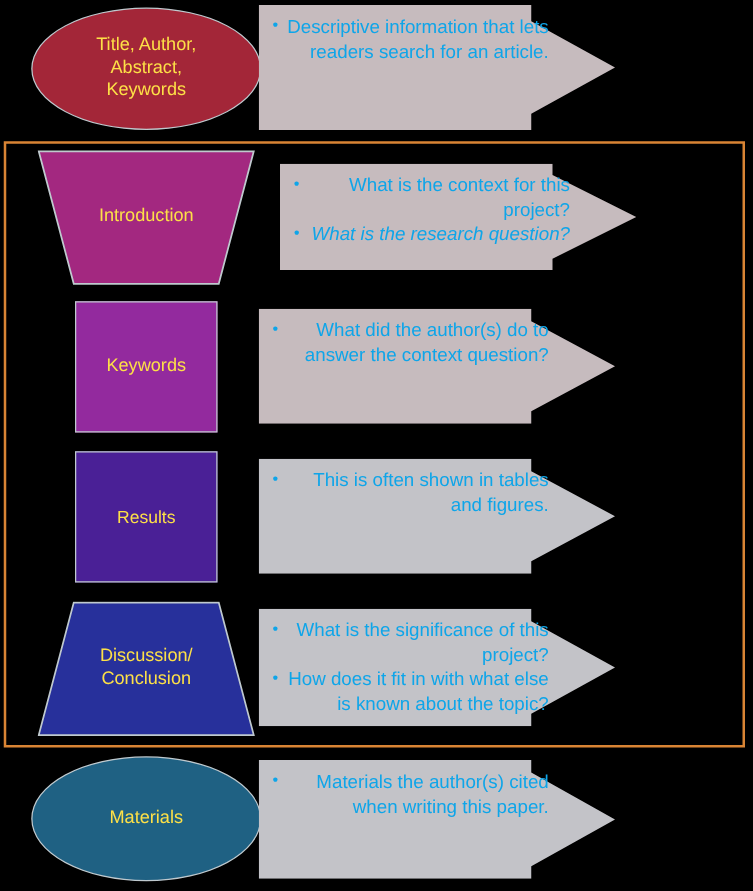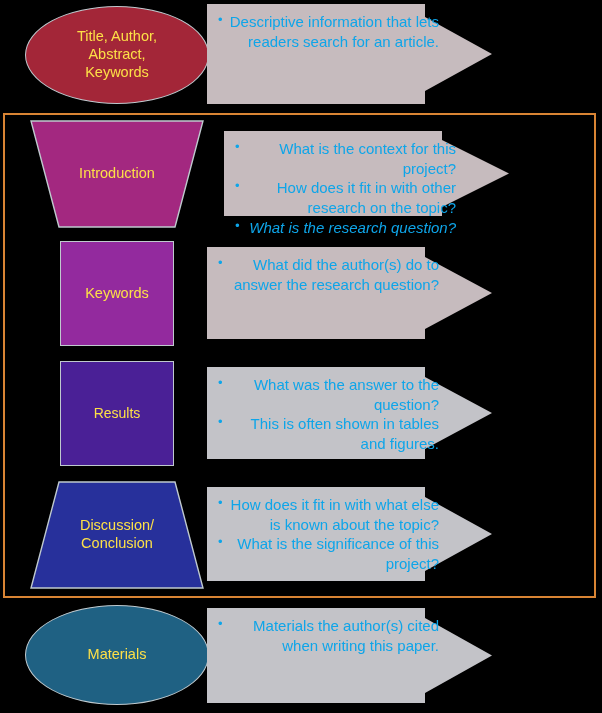--- a/index.html
+++ b/index.html
@@ -153,62 +153,60 @@
       </span>
     </div>
 
     <div class="arrow-wrap" style="left:207px;top:18px;width:285px;height:85px;margin-left:17px;">
       <svg class="arrow-svg" width="285" height="85" viewBox="0 0 285 85">
         <polygon points="0,0 218,0 218,9 285,42.5 218,76 218,85 0,85" fill="#C6BBBE"></polygon>
       </svg>
       <div class="arrow-text">
         <ul>
           <li>What is the context for this project?</li>
-          <li>How does it fit in with other research on the topic?</li>
           <li class="italic">What is the research question?</li>
         </ul>
       </div>
     </div>
   </div>
 
   <div class="row" style="top:233px;height:120px;">
 
     <div class="shape rect" style="left:60px;top:8px;width:114px;height:105px;background:#932A9E;font-size:14.5px;">
       <span class="shape-label">
         <span>Keywords</span>
       </span>
     </div>
 
     <div class="arrow-wrap" style="left:207px;top:14px;width:285px;height:92px;">
       <svg class="arrow-svg" width="285" height="92" viewBox="0 0 285 92">
         <polygon points="0,0 218,0 218,10 285,46 218,82 218,92 0,92" fill="#C6BBBE"></polygon>
       </svg>
       <div class="arrow-text">
         <ul>
-          <li>What did the author(s) do to answer the research question?</li>
+          <li>What did the author(s) do to answer the context question?</li>
         </ul>
       </div>
     </div>
   </div>
 
   <div class="row" style="top:353px;height:120px;">
 
     <div class="shape rect" style="left:60px;top:8px;width:114px;height:105px;background:#4A2096;font-size:14px;">
       <span class="shape-label">
         <span>Results</span>
       </span>
     </div>
 
     <div class="arrow-wrap" style="left:207px;top:14px;width:285px;height:92px;">
       <svg class="arrow-svg" width="285" height="92" viewBox="0 0 285 92">
         <polygon points="0,0 218,0 218,10 285,46 218,82 218,92 0,92" fill="#C3C3C8"></polygon>
       </svg>
       <div class="arrow-text">
         <ul>
-          <li>What was the answer to the question?</li>
           <li>This is often shown in tables and figures.</li>
         </ul>
       </div>
     </div>
   </div>
 
   <div class="row" style="top:473px;height:125px;">
 
     <div class="shape trap-up" style="left:30px;top:8px;width:174px;height:108px;font-size:14.5px;">
       <svg class="trap-svg" width="174" height="108" viewBox="0 0 174 108">
@@ -219,22 +217,22 @@
         <span>Conclusion</span>
       </span>
     </div>
 
     <div class="arrow-wrap" style="left:207px;top:14px;width:285px;height:94px;">
       <svg class="arrow-svg" width="285" height="94" viewBox="0 0 285 94">
         <polygon points="0,0 218,0 218,10 285,47 218,84 218,94 0,94" fill="#C3C3C8"></polygon>
       </svg>
       <div class="arrow-text">
         <ul>
+          <li>What is the significance of this project?</li>
           <li>How does it fit in with what else is known about the topic?</li>
-          <li>What is the significance of this project?</li>
         </ul>
       </div>
     </div>
   </div>
 
   <div class="row" style="top:598px;height:115px;">
 
     <div class="shape ellipse" style="left:25px;top:7px;width:184px;height:100px;background:#1F6183;font-size:14.5px;">
       <span class="shape-label">
         <span>Materials</span>

